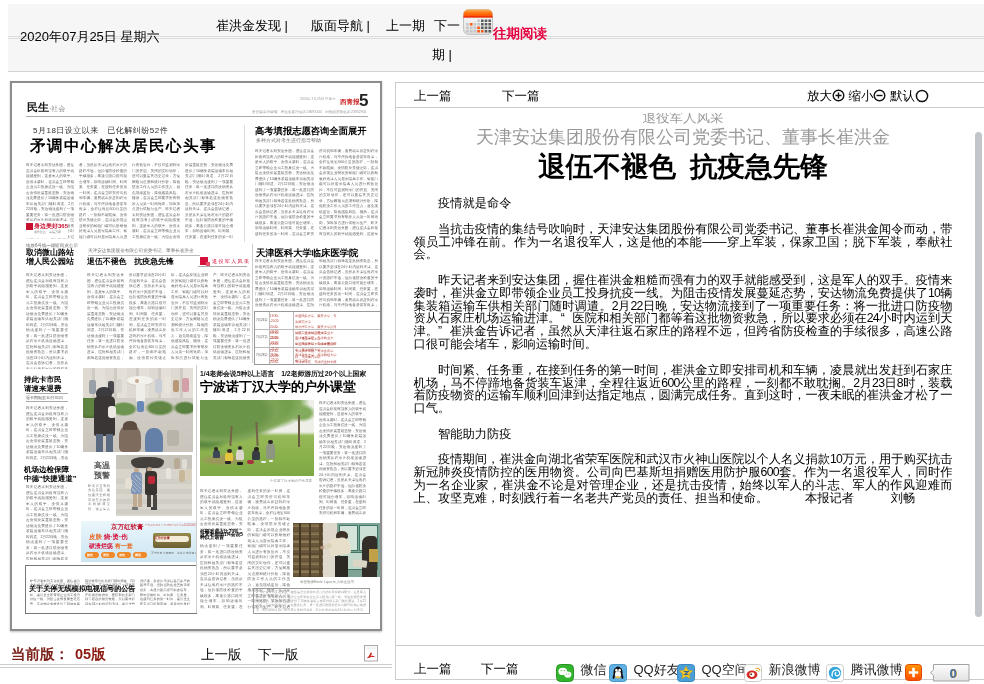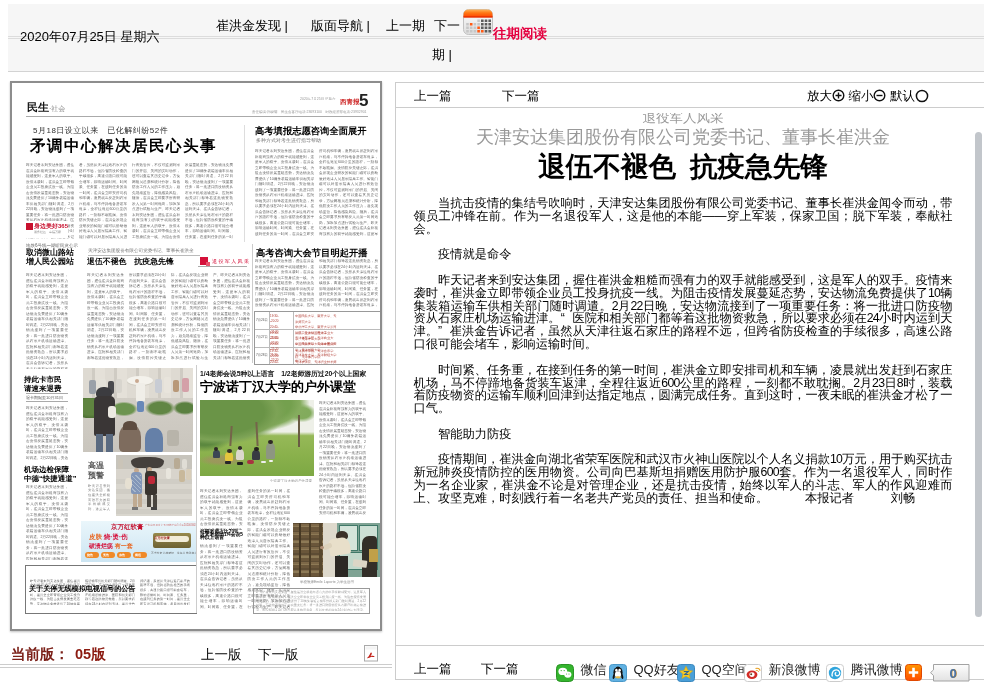--- a/index.html
+++ b/index.html
@@ -144,21 +144,21 @@
 <div class="abs" style="left:13px;top:19px;width:16px;height:13px;background:#3c3c40;border-radius:45%;"></div>
 <div class="abs" style="left:11px;top:28px;width:21px;height:40px;background:#3a3636;border-radius:5px 5px 2px 2px;"></div>
 <div class="abs" style="left:25px;top:38px;width:8px;height:12px;background:#ece9e2;border-radius:3px;"></div>
 <div class="abs" style="left:13px;top:66px;width:7px;height:18px;background:#5a6a80;"></div>
 <div class="abs" style="left:23px;top:66px;width:7px;height:18px;background:#5a6a80;"></div>
 <div class="abs" style="left:36px;top:56px;width:22px;height:28px;background:#7e6c5e;border-radius:46% 46% 18% 18%;"></div>
 <div class="abs" style="left:40px;top:53px;width:14px;height:9px;background:#5d4c40;border-radius:50% 50% 0 0;"></div>
 <div class="abs" style="left:62px;top:60px;width:18px;height:24px;background:#6580a8;border-radius:42% 42% 8% 8%;"></div>
 <div class="abs" style="left:84px;top:62px;width:12px;height:16px;background:#b8b4aa;border-radius:3px;"></div>
 </div>
-<div class="abs" style="left:76px;top:378px;width:22px;text-align:left;font-size:8px;line-height:9.5px;font-weight:bold;color:#555;">高温<br>预警</div>
+<div class="abs" style="left:76px;top:378px;width:22px;text-align:right;font-size:8px;line-height:9.5px;font-weight:bold;color:#555;">高温<br>预警</div>
 <div style="position:absolute;left:76px;top:400px;width:22px;height:28px;overflow:hidden;">
         <div style="width:44px;height:56px;font-size:6.6px;line-height:9.2px;color:#777;text-align:justify;overflow:hidden;transform:scale(0.5);transform-origin:0 0;">昨天记者来到安达集团，握住崔洪金粗糙而强有力的双手就能感受到，这是军人的双手。疫情来袭时，崔洪金立即带领企业员工投身抗疫一线。为阻击疫情发展蔓延态势，安达物流免费提供了10辆集装箱运输车供相关部门随时调遣。2月22日晚，安达物流接到了一</div>
       </div>
       <div class="abs" style="left:104px;top:372px;width:76px;height:61px;overflow:hidden;background:#d8d4cc;">
 <div class="abs" style="left:0;top:24px;width:76px;height:37px;background:repeating-linear-gradient(#d0cdc5 0 5px,#d9d6ce 5px 10px);"></div>
 <div class="abs" style="left:0;top:0;width:76px;height:14px;background:#c7c4bc;"></div>
 <div class="abs" style="left:58px;top:3px;width:6px;height:11px;background:#b8ab95;border-radius:2px;"></div>
 <div class="abs" style="left:66px;top:4px;width:5px;height:10px;background:#e0ddd5;border-radius:2px;"></div>
 <div class="abs" style="left:2px;top:4px;width:5px;height:10px;background:#cac4b8;border-radius:2px;"></div>
 <div class="abs" style="left:50px;top:13px;width:5px;height:11px;background:#e8e5dd;border-radius:2px;"></div>
@@ -296,21 +296,21 @@
           <div style="width:220px;height:42px;font-size:6.2px;line-height:8.8px;color:#999;text-align:justify;overflow:hidden;transform:scale(0.5);transform-origin:0 0;">昨天记者来到安达集团，握住崔洪金粗糙而强有力的双手就能感受到，这是军人的双手。疫情来袭时，崔洪金立即带领企业员工投身抗疫一线。为阻击疫情发展蔓延态势，安达物流免费提供了10辆集装箱运输车供相关部门随时调遣。2月22日晚，安达物流接到了一项重要任务：将一批进口防疫物资从石家庄机场运输进津。医院和相关部门都等着这批物资救急，所以要求必须在24小时内运到天津。崔洪金告诉记者，虽然从天津往返石家庄的路程不远，但跨省防疫检查的手续很多，高速公路口很可能会堵车，影响运输时间。时间紧、任务重，在接到任务的第一时间，崔洪金立即安排司机和车辆，凌晨就出发赶到石家庄机场，马不停蹄地备货装车返津，全程往返近600公里的路程，</div>
         </div>
       </div>
 <div class="abs" style="left:243px;top:42px;font-size:9.3px;font-weight:bold;color:#000;white-space:nowrap;">高考填报志愿咨询全面展开</div>
 <div style="position:absolute;left:244px;top:54px;">
         <div style="font-size:10px;line-height:12px;color:#777;white-space:nowrap;transform:scale(0.5);transform-origin:0 0;">多种方式对考生进行指导帮助</div>
       </div>
       <div style="position:absolute;left:243px;top:65px;width:123px;height:93px;overflow:hidden;">
         <div style="width:246px;height:186px;font-size:7.2px;line-height:11.0px;color:#606060;text-align:justify;overflow:hidden;transform:scale(0.5);transform-origin:0 0;column-count:2;column-gap:10px;">昨天记者来到安达集团，握住崔洪金粗糙而强有力的双手就能感受到，这是军人的双手。疫情来袭时，崔洪金立即带领企业员工投身抗疫一线。为阻击疫情发展蔓延态势，安达物流免费提供了10辆集装箱运输车供相关部门随时调遣。2月22日晚，安达物流接到了一项重要任务：将一批进口防疫物资从石家庄机场运输进津。医院和相关部门都等着这批物资救急，所以要求必须在24小时内运到天津。崔洪金告诉记者，虽然从天津往返石家庄的路程不远，但跨省防疫检查的手续很多，高速公路口很可能会堵车，影响运输时间。时间紧、任务重，在接到任务的第一时间，崔洪金立即安排司机和车辆，凌晨就出发赶到石家庄机场，马不停蹄地备货装车返津，全程往返近600公里的路程，一刻都不敢耽搁。疫情防控关键之际，崔洪金发现企业研发的智能门磁可以协助做好返津人员居家隔离工作。智能门磁可以对居家隔离人员进行有效管控，不仅可监测到家门的开启、关闭的实时动作，还可以查看其历史记录，方便网格员追溯和统计分析，降低防疫工作人员的工作压力，避免现场监管，降低感染风险。随后，崔洪金立即要求所有研发人员第一时间返岗，加班加点进行试验与生产。昨天记者来到安达集团，握住崔洪金粗糙而强有力的双手就能感受到，这是军人的双手。疫情来袭时，崔洪金立即带领企业员工投身抗疫一线。为阻击疫情发展蔓延态势，安达物流免费提供了10辆集装箱运输车供相关部门随时调遣。2月22日晚，安达物流接到了一项重要任务：将一批进口防疫物资从石家庄机场运输进津。医院和相关部门都等着这批物资救急，所以要求必须在24小时内运到天津。崔洪金告诉记者，虽然从天津往返石家庄的路程不远，但跨省防疫检查的手续很多，高速公路口很可能会堵车，影响运输时间。时间紧、任务重，在接到任务的第一时间，崔洪金立即安排司机和车辆，凌晨就出发赶到石家庄机场，马不停蹄地备货装车返津，全程往返近600公里的路程，一刻都不敢耽搁。疫情防控关键之际，崔洪金发现企业研发的智能门磁可以协助做好返津人员居家隔离工作。智能门磁可以对居家隔离人员进行有效管控，不仅可监测到家门的开启、关闭的实时动作，还可以查看其历史记录，方便网格员追溯和统计分析，</div>
       </div>
-      <div class="abs" style="left:244px;top:163.5px;font-size:9.3px;font-weight:bold;color:#000;white-space:nowrap;">高考咨询大会节目明起开播</div>
+      <div class="abs" style="left:244px;top:163.5px;font-size:9.3px;font-weight:bold;color:#000;white-space:nowrap;">天津医科大学临床医学院</div>
 <div style="position:absolute;left:243px;top:175px;width:123px;height:50px;overflow:hidden;">
         <div style="width:246px;height:100px;font-size:7.2px;line-height:11.0px;color:#606060;text-align:justify;overflow:hidden;transform:scale(0.5);transform-origin:0 0;column-count:2;column-gap:10px;">昨天记者来到安达集团，握住崔洪金粗糙而强有力的双手就能感受到，这是军人的双手。疫情来袭时，崔洪金立即带领企业员工投身抗疫一线。为阻击疫情发展蔓延态势，安达物流免费提供了10辆集装箱运输车供相关部门随时调遣。2月22日晚，安达物流接到了一项重要任务：将一批进口防疫物资从石家庄机场运输进津。医院和相关部门都等着这批物资救急，所以要求必须在24小时内运到天津。崔洪金告诉记者，虽然从天津往返石家庄的路程不远，但跨省防疫检查的手续很多，高速公路口很可能会堵车，影响运输时间。时间紧、任务重，在接到任务的第一时间，崔洪金立即安排司机和车辆，凌晨就出发赶到石家庄机场，马不停蹄地备货装车返津，全程往返近600公里的路程，一刻都不敢耽搁。疫情防控关键之际，崔洪金发现企业研发的智能门磁可以协助做好返津人员居家隔离工作。智能门磁可以对居家隔离人员进行有效管控，不仅可监测到家门的开启、关闭的实时动作，还可以查看其历史记录，方便网格员追溯和统计分析，降低防疫工作人员的工作压力，避免现场监管，降低感染风险。随后，崔洪金立即要求所有研发人员第一时间返岗，加班加点进行试验与生产。昨天记者来到安达集团，握住崔洪金粗糙而强有力的双手就能感受到</div>
       </div>
       <div class="abs" style="left:242px;top:228px;width:125px;height:52px;border:1px solid #999;overflow:hidden;">
         <div style="position:absolute;left:0;top:0.0px;width:125px;height:17.3px;border-bottom:1px solid #bbb;">
           <div style="position:absolute;left:0;top:0;width:14px;height:17.3px;border-right:1px solid #bbb;">
             <div style="position:absolute;left:1px;top:6px;">
               <div style="font-size:6.4px;line-height:8.4px;color:#555;white-space:nowrap;transform:scale(0.5);transform-origin:0 0;">7月26日</div>
             </div>
           </div>
@@ -385,22 +385,22 @@
         </svg> 默认<svg width="14" height="14" viewBox="0 0 14 14" style="vertical-align:-2.5px;">
           <circle cx="7" cy="7" r="5.6" fill="none" stroke="#111" stroke-width="1.5"></circle>
         </svg></span>
 </div>
 <div class="abs" style="left:0;top:24.5px;width:586px;height:537px;overflow:hidden;">
 <div style="padding:0 29.5px 0 17.5px;">
 <div style="text-align:center;font-size:13.5px;color:#999;margin-top:1.2px;">退役军人风采</div>
 <div style="text-align:center;font-size:18px;color:#999;margin-top:-1.4px;">天津安达集团股份有限公司党委书记、董事长崔洪金</div>
 <div style="text-align:center;font-size:27.6px;line-height:30px;font-weight:bold;color:#000;margin-top:3.1px;">退伍不褪色 抗疫急先锋</div>
 <div id="art" style="font-size:12.24px;line-height:12.85px;color:#000;text-align:justify;margin-top:14.8px;">
+<p style="text-indent:24.48px;">疫情就是命令</p>
 <p style="text-indent:24.48px;">当抗击疫情的集结号吹响时，天津安达集团股份有限公司党委书记、董事长崔洪金闻令而动，带领员工冲锋在前。作为一名退役军人，这是他的本能——穿上军装，保家卫国；脱下军装，奉献社会。</p>
-<p style="text-indent:24.48px;">疫情就是命令</p>
 <p style="text-indent:24.48px;">昨天记者来到安达集团，握住崔洪金粗糙而强有力的双手就能感受到，这是军人的双手。疫情来袭时，崔洪金立即带领企业员工投身抗疫一线。为阻击疫情发展蔓延态势，安达物流免费提供了<span class="d">10</span>辆集装箱运输车供相关部门随时调遣。<span class="d">2</span>月<span class="d">22</span>日晚，安达物流接到了一项重要任务：将一批进口防疫物资从石家庄机场运输进津。<span class="q">“</span>医院和相关部门都等着这批物资救急，所以要求必须在<span class="d">24</span>小时内运到天津。<span class="q">”</span>崔洪金告诉记者，虽然从天津往返石家庄的路程不远，但跨省防疫检查的手续很多，高速公路口很可能会堵车，影响运输时间。</p>
 <p style="text-indent:24.48px;">时间紧、任务重，在接到任务的第一时间，崔洪金立即安排司机和车辆，凌晨就出发赶到石家庄机场，马不停蹄地备货装车返津，全程往返近<span class="d">600</span>公里的路程，一刻都不敢耽搁。<span class="d">2</span>月<span class="d">23</span>日<span class="d">8</span>时，装载着防疫物资的运输车顺利回津到达指定地点，圆满完成任务。直到这时，一夜未眠的崔洪金才松了一口气。</p>
 <p style="text-indent:24.48px;">智能助力防疫</p>
 <p style="text-indent:24.48px;">疫情期间，崔洪金向湖北省荣军医院和武汉市火神山医院以个人名义捐款<span class="d">10</span>万元，用于购买抗击新冠肺炎疫情防控的医用物资。公司向巴基斯坦捐赠医用防护服<span class="d">600</span>套。作为一名退役军人，同时作为一名企业家，崔洪金不论是对管理企业，还是抗击疫情，始终以军人的斗志、军人的作风迎难而上、攻坚克难，时刻践行着一名老共产党员的责任、担当和使命。　　　本报记者　　　刘畅</p>
 </div>
       </div>
     </div>
 <div class="abs" style="left:1px;top:24.5px;width:584px;height:5.2px;background:#fff;"></div>
 <div class="abs" style="left:578.5px;top:48.5px;width:7.5px;height:485px;background:#c2c6cb;border-radius:4px;"></div>
 <div class="abs" style="left:0;top:562px;width:100%;height:35px;border-top:1px solid #ccc;">

